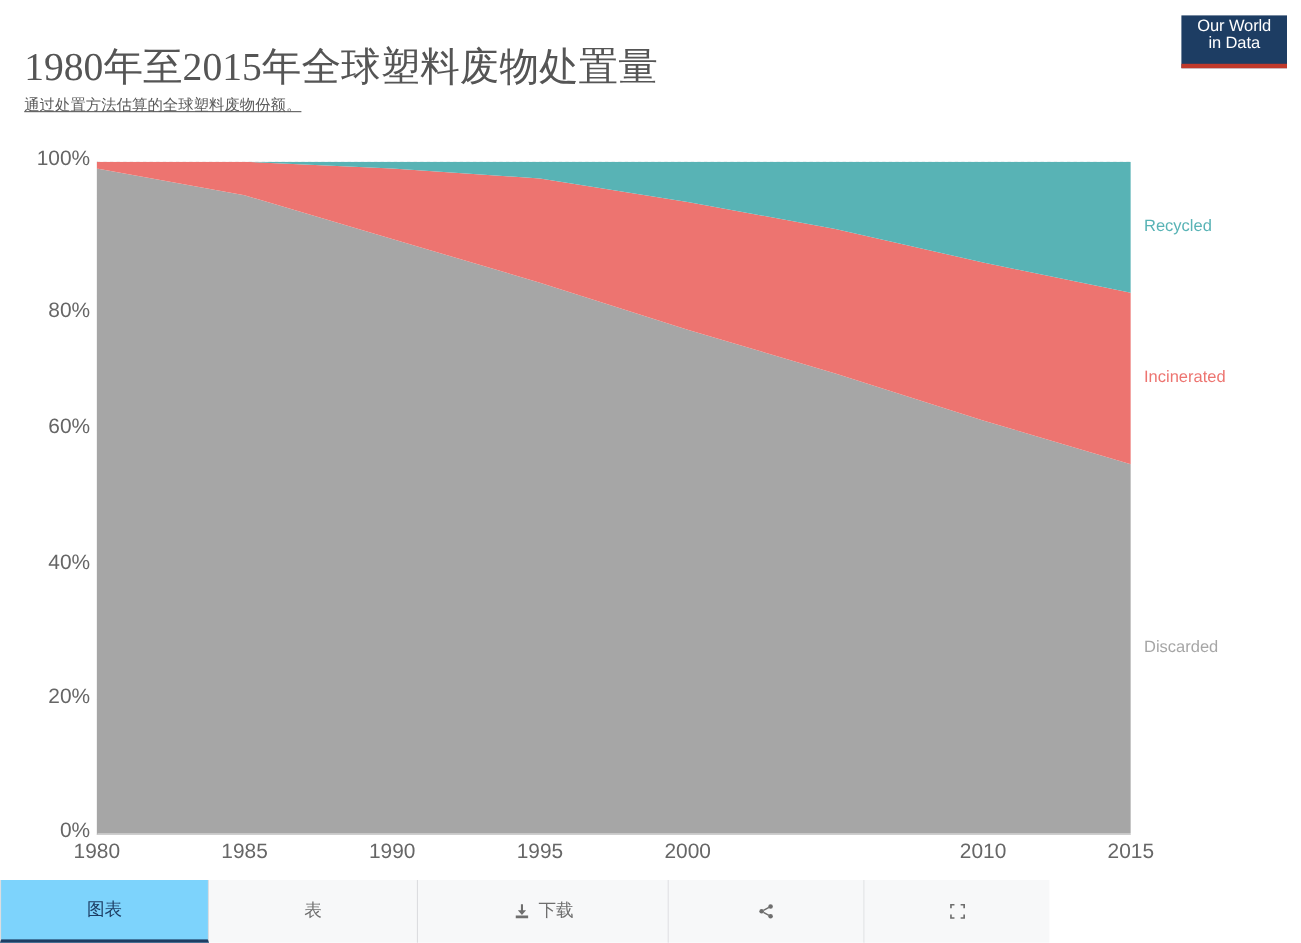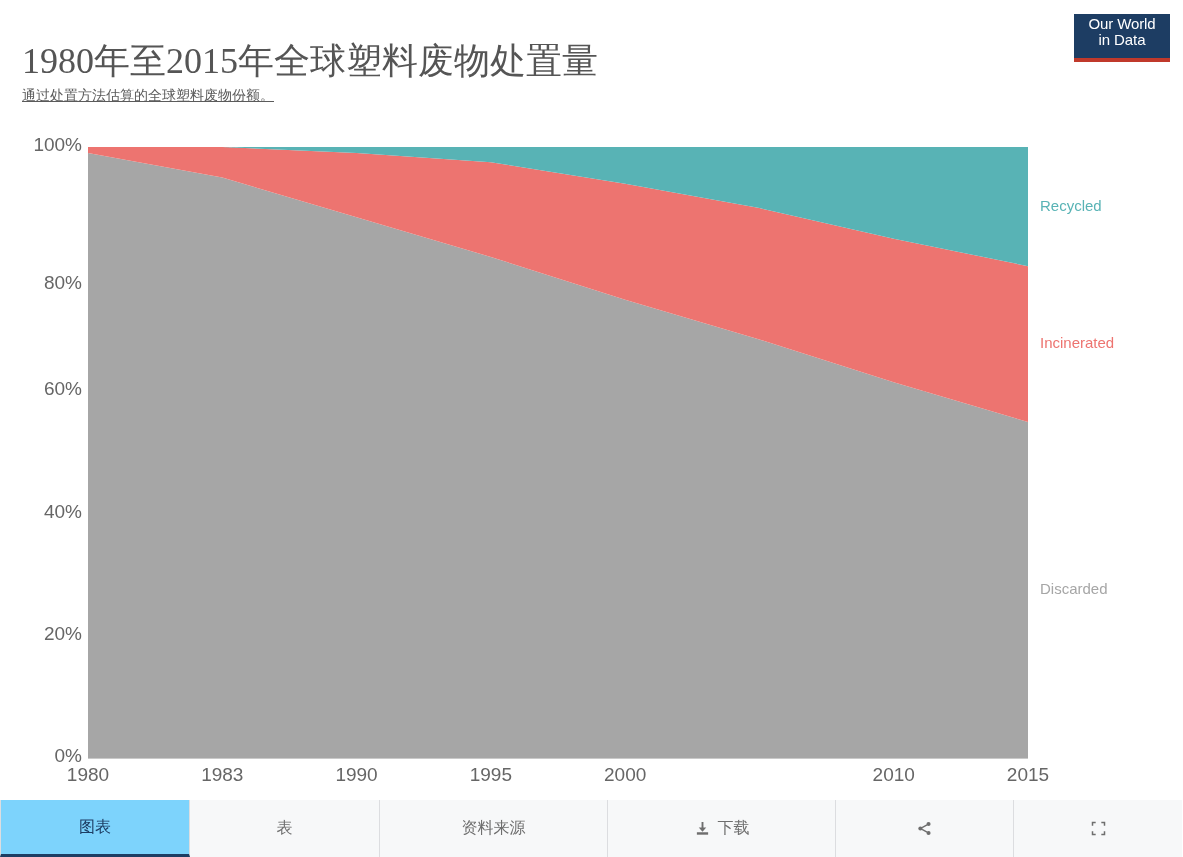--- a/index.html
+++ b/index.html
@@ -211,21 +211,21 @@
     <div class="y-tick" style="top: 745px;">0%</div>
     <div class="y-tick" style="top: 622.8px;">20%</div>
     <div class="y-tick" style="top: 500.6px;">40%</div>
     <div class="y-tick" style="top: 378.4px;">60%</div>
     <div class="y-tick" style="top: 256.2px; margin-top: 16px;">80%</div>
     <div class="y-tick" style="top: 134px;">100%</div>
   </div>
 
 <div id="x-axis-labels">
     <div class="x-tick" style="left: 88px;">1980</div>
-    <div class="x-tick" style="left: 222.286px;">1983</div>
+    <div class="x-tick" style="left: 222.286px;">1985</div>
     <div class="x-tick" style="left: 356.571px;">1990</div>
     <div class="x-tick" style="left: 490.857px;">1995</div>
     <div class="x-tick" style="left: 625.143px;">2000</div>
     <div class="x-tick" style="left: 759.429px; margin-top: 42px;">2005</div>
     <div class="x-tick" style="left: 893.714px;">2010</div>
     <div class="x-tick" style="left: 1028px;">2015</div>
   </div>
 
 <div id="series-labels">
     <div class="series-label" style="left: 1040px; top: 196.572px; color: rgb(88, 179, 181);">Recycled</div>
@@ -234,23 +234,20 @@
   </div>
 
 <div id="source-note">资料来源: Geyer等。</div>
 
 <div id="tab-bar">
     <div class="tab tab-chart active first">
       <span>图表</span>
     </div>
     <div class="tab tab-table">
       <span>表</span>
-    </div>
-    <div class="tab tab-sources">
-      <span>资料来源</span>
     </div>
     <div class="tab tab-download">
       <span class="tab-icon">
         <svg viewBox="0 0 16 16" width="15" height="15" aria-hidden="true">
           <path fill="#6e6e6e" d="M7 1h2v6h3l-4 4.5L4 7h3V1z"></path>
           <path fill="#6e6e6e" d="M2 12h12v2.6H2z"></path>
         </svg>
       </span>
       <span>下载</span>
     </div>

